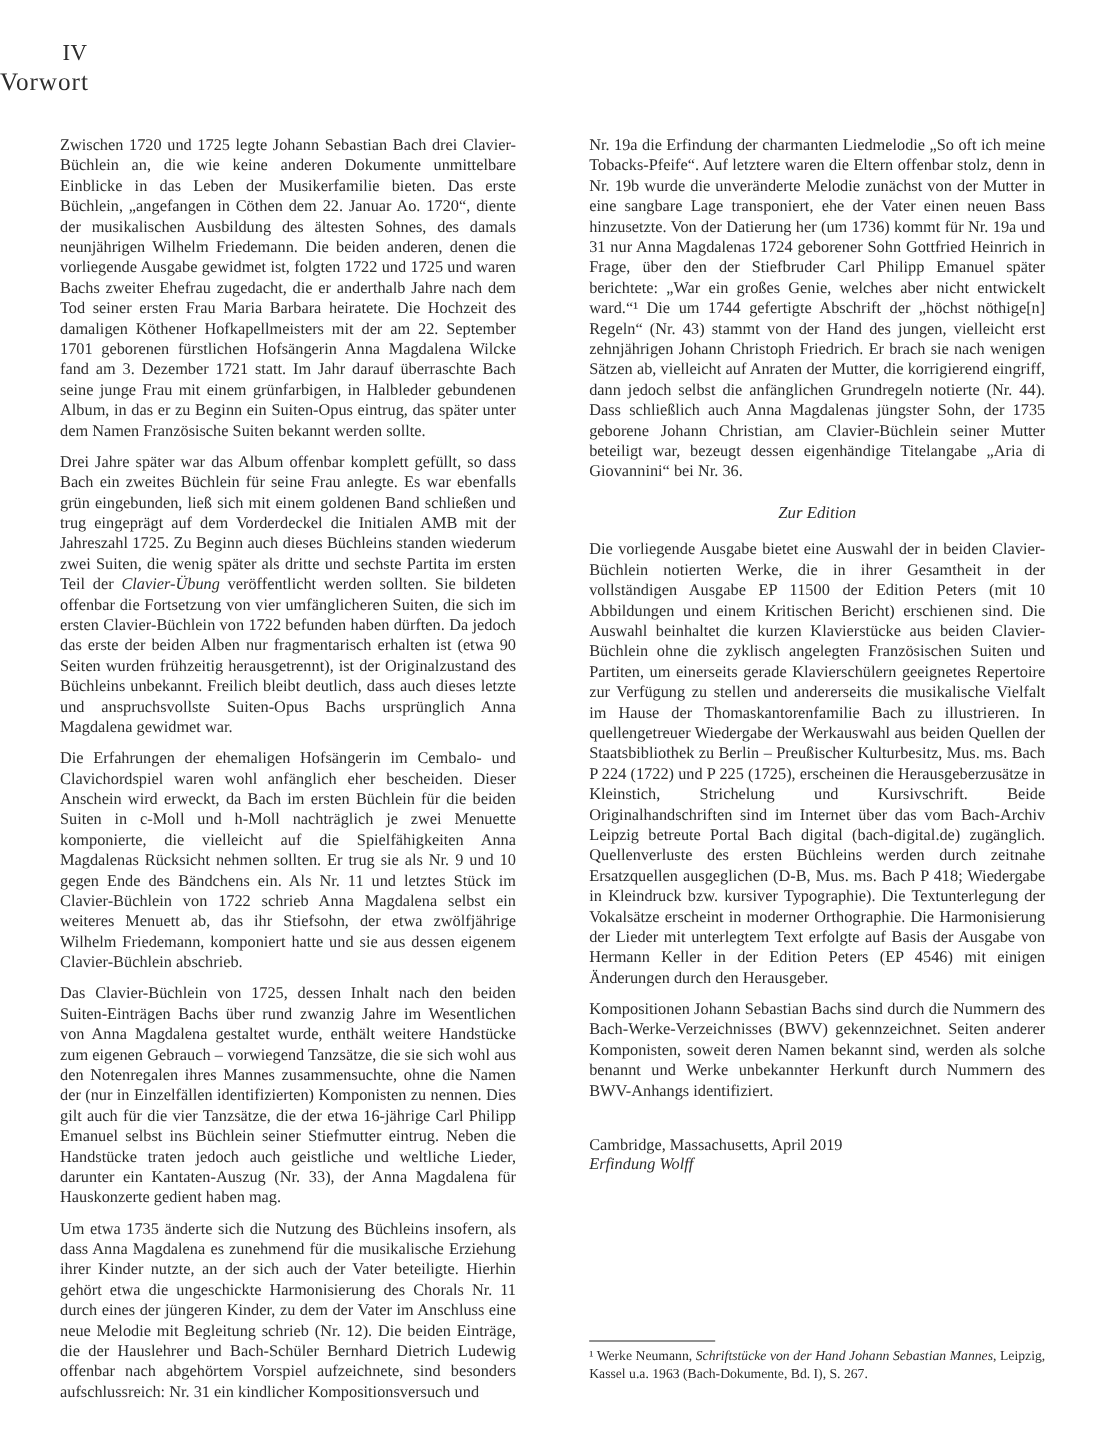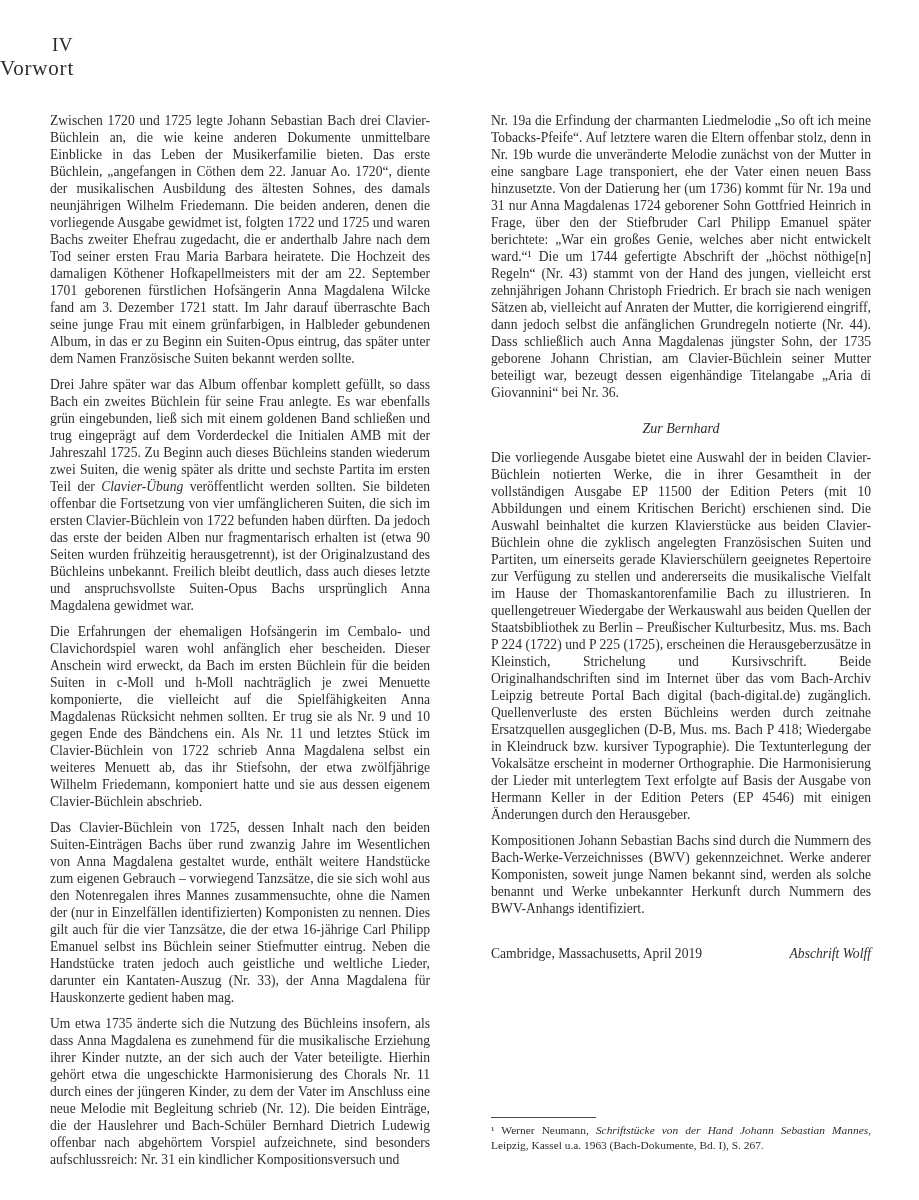--- a/index.html
+++ b/index.html
@@ -33,21 +33,21 @@
     hyphens: none;
   }
   .it { font-style: italic; }
   .section-heading {
     text-align: center; font-style: italic;
     font-size: 14px; line-height: 17px;
     margin: 10px 0 12px 0;
   }
   .signature-row {
     display: flex; justify-content: space-between;
-    font-size: 13.6px; margin-top: 20px;
+    font-size: 13.6px; margin-top: 20px; flex-direction: column;
   }
   .footnote-block { margin-top: auto; }
   .footnote-rule {
     width: 105px; height: 0;
     border-top: 1px solid #4a4a4a;
     margin-bottom: 5px;
   }
   .footnote {
     font-size: 11.4px; line-height: 14.4px;
     text-align: justify;
@@ -65,27 +65,27 @@
       <p class="para"><span>Zwischen 1720 und 1725 legte Johann Sebastian Bach drei Clavier-Büchlein an, die wie keine anderen Dokumente unmittelbare Einblicke in das Leben der Musikerfamilie bieten. Das erste Büchlein, „angefangen in Cöthen dem 22. Januar Ao. 1720“, diente der musikalischen Ausbildung des ältesten Sohnes, des damals neunjährigen Wilhelm Friedemann. Die beiden anderen, denen die vorliegende Ausgabe gewidmet ist, folgten 1722 und 1725 und waren Bachs zweiter Ehefrau zugedacht, die er anderthalb Jahre nach dem Tod seiner ersten Frau Maria Barbara heiratete. Die Hochzeit des damaligen Köthener Hofkapellmeisters mit der am 22. September 1701 geborenen fürstlichen Hofsängerin Anna Magdalena Wilcke fand am 3. Dezember 1721 statt. Im Jahr darauf überraschte Bach seine junge Frau mit einem grünfarbigen, in Halbleder gebundenen Album, in das er zu Beginn ein Suiten-Opus eintrug, das später unter dem Namen Französische Suiten bekannt werden sollte.</span></p>
       <p class="para"><span>Drei Jahre später war das Album offenbar komplett gefüllt, so dass Bach ein zweites Büchlein für seine Frau anlegte. Es war ebenfalls grün eingebunden, ließ sich mit einem goldenen Band schließen und trug eingeprägt auf dem Vorderdeckel die Initialen AMB mit der Jahreszahl 1725. Zu Beginn auch dieses Büchleins standen wiederum zwei Suiten, die wenig später als dritte und sechste Partita im ersten Teil der </span><span class="it">Clavier-Übung</span><span> veröffentlicht werden sollten. Sie bildeten offenbar die Fortsetzung von vier umfänglicheren Suiten, die sich im ersten Clavier-Büchlein von 1722 befunden haben dürften. Da jedoch das erste der beiden Alben nur fragmentarisch erhalten ist (etwa 90 Seiten wurden frühzeitig herausgetrennt), ist der Originalzustand des Büchleins unbekannt. Freilich bleibt deutlich, dass auch dieses letzte und anspruchsvollste Suiten-Opus Bachs ursprünglich Anna Magdalena gewidmet war.</span></p>
       <p class="para"><span>Die Erfahrungen der ehemaligen Hofsängerin im Cembalo- und Clavichordspiel waren wohl anfänglich eher bescheiden. Dieser Anschein wird erweckt, da Bach im ersten Büchlein für die beiden Suiten in c-Moll und h-Moll nachträglich je zwei Menuette komponierte, die vielleicht auf die Spielfähigkeiten Anna Magdalenas Rücksicht nehmen sollten. Er trug sie als Nr. 9 und 10 gegen Ende des Bändchens ein. Als Nr. 11 und letztes Stück im Clavier-Büchlein von 1722 schrieb Anna Magdalena selbst ein weiteres Menuett ab, das ihr Stiefsohn, der etwa zwölfjährige Wilhelm Friedemann, komponiert hatte und sie aus dessen eigenem Clavier-Büchlein abschrieb.</span></p>
       <p class="para"><span>Das Clavier-Büchlein von 1725, dessen Inhalt nach den beiden Suiten-Einträgen Bachs über rund zwanzig Jahre im Wesentlichen von Anna Magdalena gestaltet wurde, enthält weitere Handstücke zum eigenen Gebrauch – vorwiegend Tanzsätze, die sie sich wohl aus den Notenregalen ihres Mannes zusammensuchte, ohne die Namen der (nur in Einzelfällen identifizierten) Komponisten zu nennen. Dies gilt auch für die vier Tanzsätze, die der etwa 16-jährige Carl Philipp Emanuel selbst ins Büchlein seiner Stiefmutter eintrug. Neben die Handstücke traten jedoch auch geistliche und weltliche Lieder, darunter ein Kantaten-Auszug (Nr. 33), der Anna Magdalena für Hauskonzerte gedient haben mag.</span></p>
       <p class="para"><span>Um etwa 1735 änderte sich die Nutzung des Büchleins insofern, als dass Anna Magdalena es zunehmend für die musikalische Erziehung ihrer Kinder nutzte, an der sich auch der Vater beteiligte. Hierhin gehört etwa die ungeschickte Harmonisierung des Chorals Nr. 11 durch eines der jüngeren Kinder, zu dem der Vater im Anschluss eine neue Melodie mit Begleitung schrieb (Nr. 12). Die beiden Einträge, die der Hauslehrer und Bach-Schüler Bernhard Dietrich Ludewig offenbar nach abgehörtem Vorspiel aufzeichnete, sind besonders aufschlussreich: Nr. 31 ein kindlicher Kompositionsversuch und</span></p>
     </div>
   <div class="col col-right">
     <div>
         <p class="para"><span>Nr. 19a die Erfindung der charmanten Liedmelodie „So oft ich meine Tobacks-Pfeife“. Auf letztere waren die Eltern offenbar stolz, denn in Nr. 19b wurde die unveränderte Melodie zunächst von der Mutter in eine sangbare Lage transponiert, ehe der Vater einen neuen Bass hinzusetzte. Von der Datierung her (um 1736) kommt für Nr. 19a und 31 nur Anna Magdalenas 1724 geborener Sohn Gottfried Heinrich in Frage, über den der Stiefbruder Carl Philipp Emanuel später berichtete: „War ein großes Genie, welches aber nicht entwickelt ward.“¹ Die um 1744 gefertigte Abschrift der „höchst nöthige[n] Regeln“ (Nr. 43) stammt von der Hand des jungen, vielleicht erst zehnjährigen Johann Christoph Friedrich. Er brach sie nach wenigen Sätzen ab, vielleicht auf Anraten der Mutter, die korrigierend eingriff, dann jedoch selbst die anfänglichen Grundregeln notierte (Nr. 44). Dass schließlich auch Anna Magdalenas jüngster Sohn, der 1735 geborene Johann Christian, am Clavier-Büchlein seiner Mutter beteiligt war, bezeugt dessen eigenhändige Titelangabe „Aria di Giovannini“ bei Nr. 36.</span></p>
       </div>
-    <div class="section-heading">Zur Bernhard</div>
+    <div class="section-heading">Zur Edition</div>
     <div>
         <p class="para"><span>Die vorliegende Ausgabe bietet eine Auswahl der in beiden Clavier-Büchlein notierten Werke, die in ihrer Gesamtheit in der vollständigen Ausgabe EP 11500 der Edition Peters (mit 10 Abbildungen und einem Kritischen Bericht) erschienen sind. Die Auswahl beinhaltet die kurzen Klavierstücke aus beiden Clavier-Büchlein ohne die zyklisch angelegten Französischen Suiten und Partiten, um einerseits gerade Klavierschülern geeignetes Repertoire zur Verfügung zu stellen und andererseits die musikalische Vielfalt im Hause der Thomaskantorenfamilie Bach zu illustrieren. In quellengetreuer Wiedergabe der Werkauswahl aus beiden Quellen der Staatsbibliothek zu Berlin – Preußischer Kulturbesitz, Mus. ms. Bach P 224 (1722) und P 225 (1725), erscheinen die Herausgeberzusätze in Kleinstich, Strichelung und Kursivschrift. Beide Originalhandschriften sind im Internet über das vom Bach-Archiv Leipzig betreute Portal Bach digital (bach-digital.de) zugänglich. Quellenverluste des ersten Büchleins werden durch zeitnahe Ersatzquellen ausgeglichen (D-B, Mus. ms. Bach P 418; Wiedergabe in Kleindruck bzw. kursiver Typographie). Die Textunterlegung der Vokalsätze erscheint in moderner Orthographie. Die Harmonisierung der Lieder mit unterlegtem Text erfolgte auf Basis der Ausgabe von Hermann Keller in der Edition Peters (EP 4546) mit einigen Änderungen durch den Herausgeber.</span></p>
-        <p class="para"><span>Kompositionen Johann Sebastian Bachs sind durch die Nummern des Bach-Werke-Verzeichnisses (BWV) gekennzeichnet. Werke anderer Komponisten, soweit junge Namen bekannt sind, werden als solche benannt und Werke unbekannter Herkunft durch Nummern des BWV-Anhangs identifiziert.</span></p>
+        <p class="para"><span>Kompositionen Johann Sebastian Bachs sind durch die Nummern des Bach-Werke-Verzeichnisses (BWV) gekennzeichnet. Seiten anderer Komponisten, soweit deren Namen bekannt sind, werden als solche benannt und Werke unbekannter Herkunft durch Nummern des BWV-Anhangs identifiziert.</span></p>
       </div>
     <div class="signature-row">
       <span>Cambridge, Massachusetts, April 2019</span>
-      <span class="it">Abschrift Wolff</span>
+      <span class="it">Erfindung Wolff</span>
     </div>
     <div class="footnote-block">
       <div class="footnote-rule"></div>
-      <p class="footnote"><span>¹ Werner Neumann, </span><span class="it">Schriftstücke von der Hand Johann Sebastian Mannes</span><span>, Leipzig, Kassel u.a. 1963 (Bach-Dokumente, Bd. I), S. 267.</span></p>
+      <p class="footnote"><span>¹ Werke Neumann, </span><span class="it">Schriftstücke von der Hand Johann Sebastian Mannes</span><span>, Leipzig, Kassel u.a. 1963 (Bach-Dokumente, Bd. I), S. 267.</span></p>
     </div>
   </div>
 </div>
 
 </body></html>

